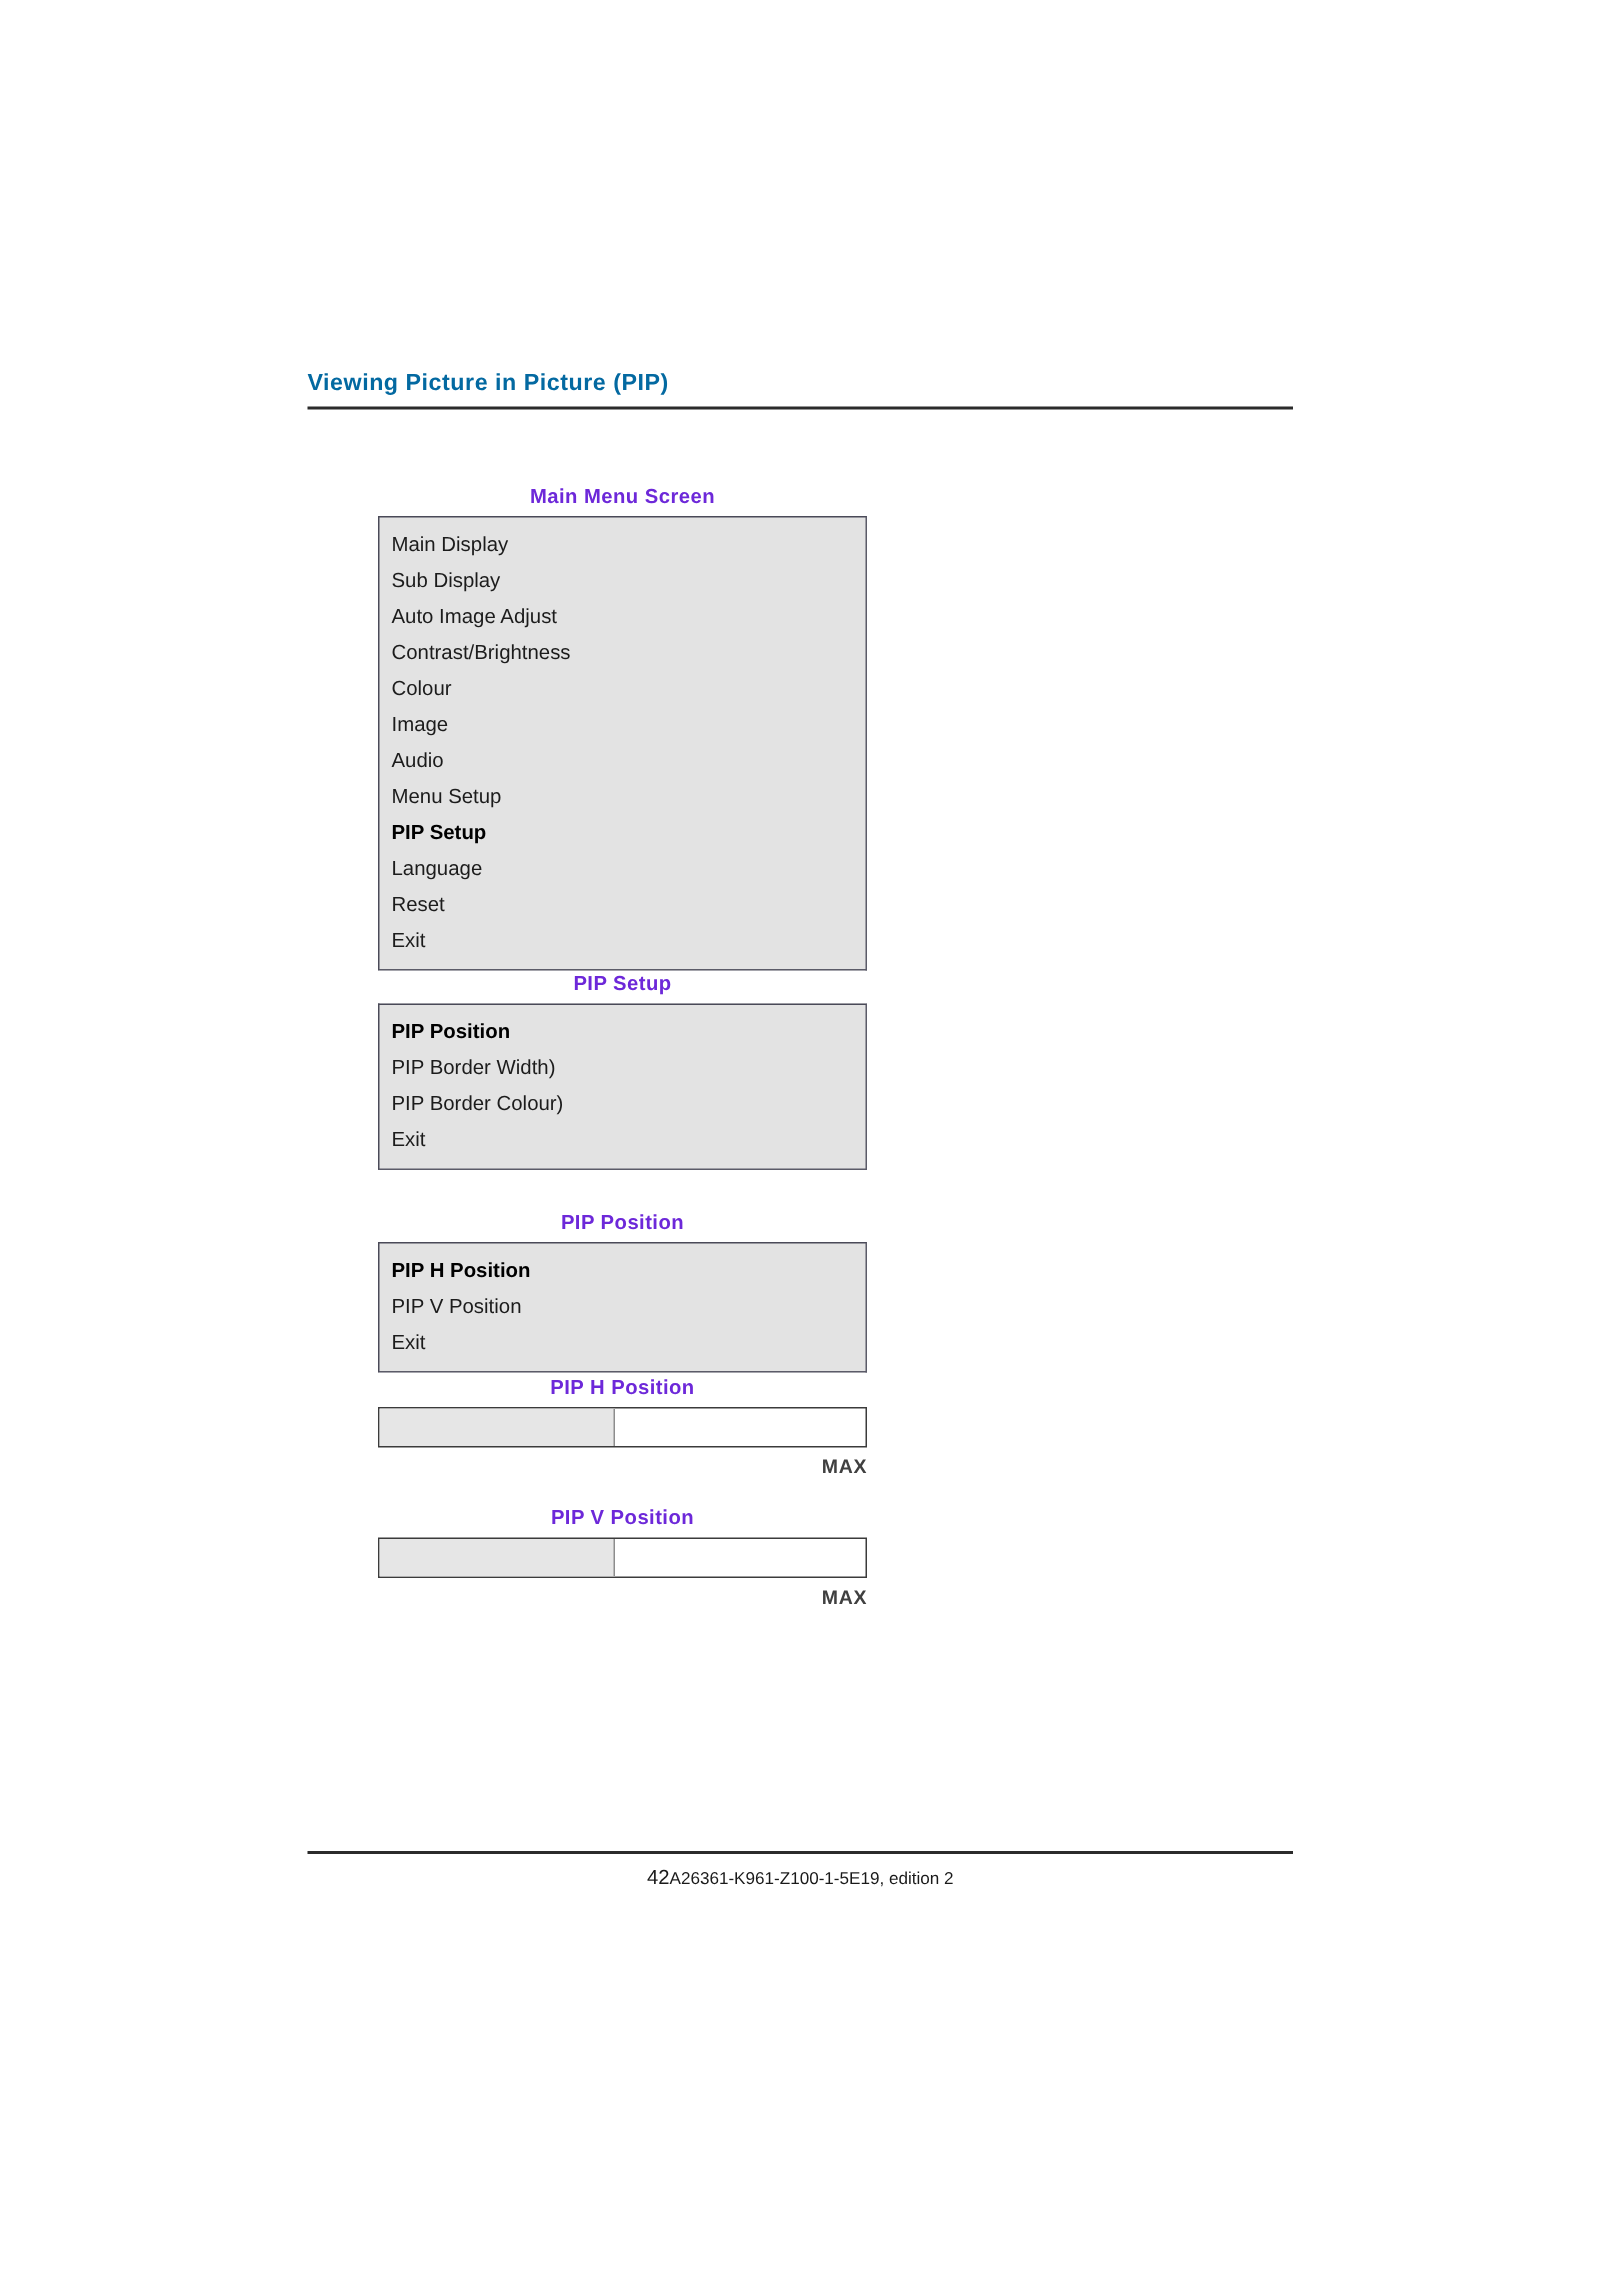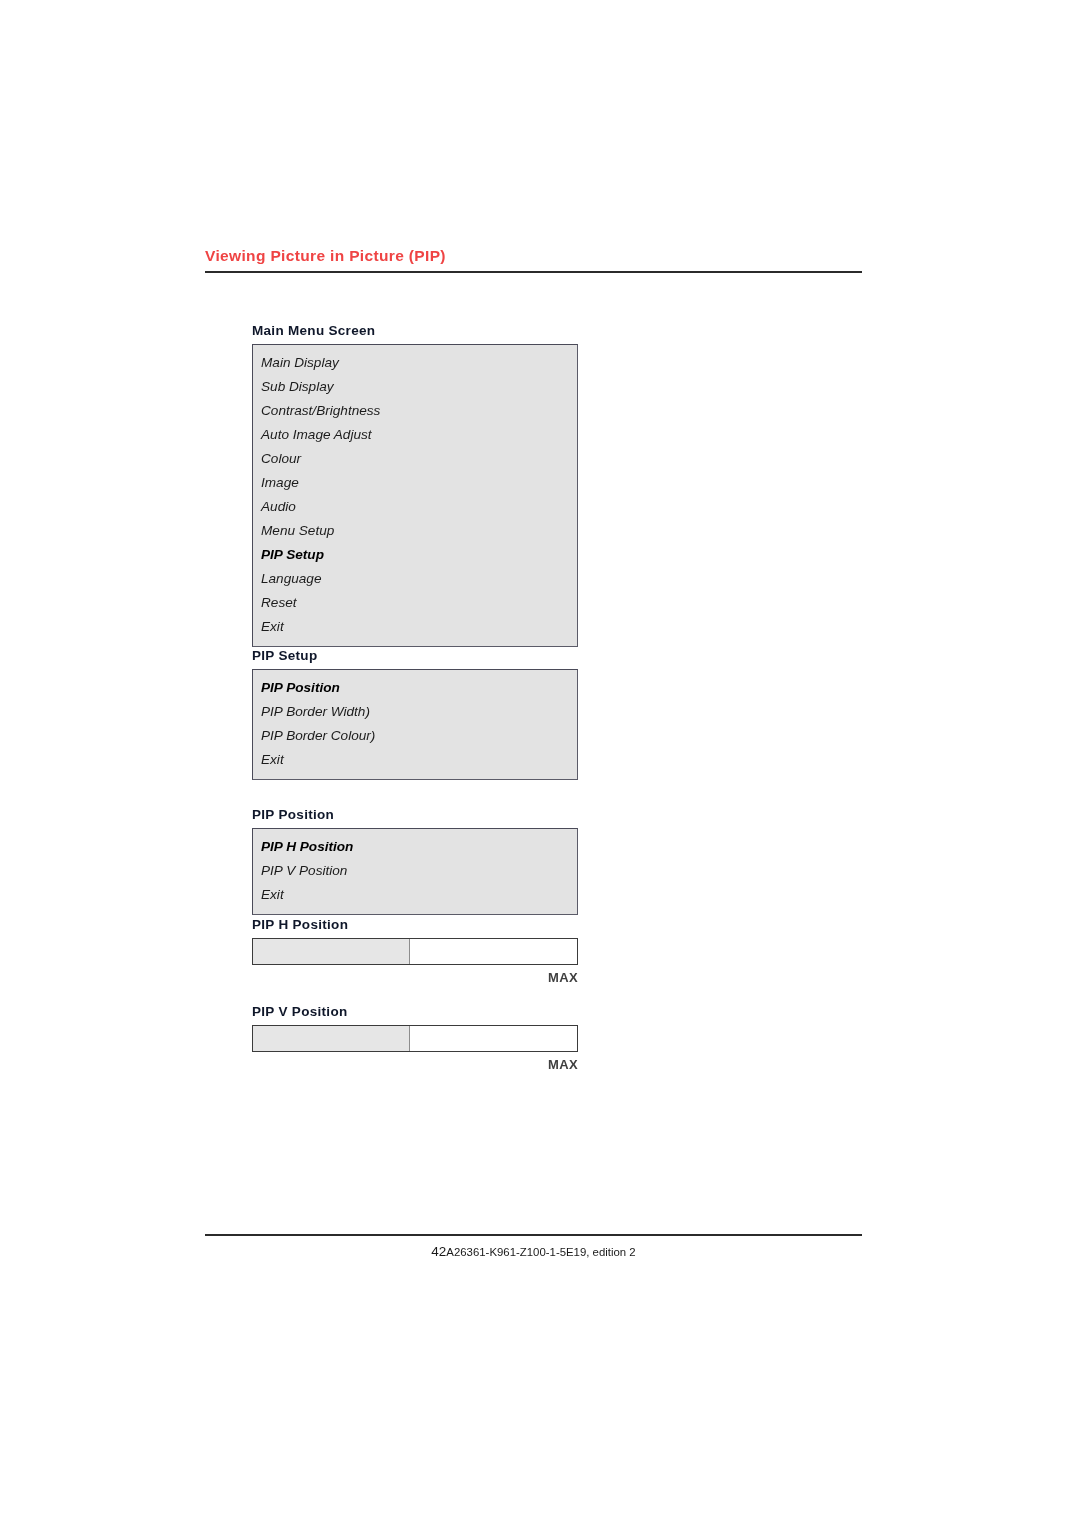--- a/index.html
+++ b/index.html
@@ -30,55 +30,54 @@
     position: absolute;
     left: 205px;
     top: 246px;
     width: 657px;
   }
   .header-title {
     font-size: 15.5px;
     font-weight: bold;
     letter-spacing: 0.35px;
     line-height: 20px;
-    color: #ef4444;
+    color: #0369a1;
     white-space: nowrap;
   }
   .header-rule {
     margin-top: 5px;
     height: 0;
     border-top: 2.4px solid #2b2b2b;
     width: 657px;
   }
 
   
   .block {
     position: absolute;
     left: 252px;
     width: 326px;
   }
   .block-caption {
     font-size: 13.5px;
     font-weight: bold;
-    color: #0f172a;
-    text-align: left;
+    color: #6d28d9;
+    text-align: center;
     letter-spacing: 0.3px;
     line-height: 18px;
     padding-bottom: 4px;
     white-space: nowrap;
   }
   .osd-box {
     box-sizing: border-box;
     width: 326px;
     background: #e3e3e3;
     border: 1.3px solid #4a4a58;
     border-right-color: #5b5b68;
     border-bottom-color: #5b5b68;
     padding: 6px 0 7px 0;
-    font-style: italic;
   }
   .osd-row {
     font-size: 13.6px;
     line-height: 24px;
     height: 24px;
     color: #1c1c1c;
     padding-left: 8px;
     white-space: nowrap;
   }
   .osd-row.is-selected {
@@ -152,22 +151,22 @@
   <div class="header">
     <div class="header-title">Viewing Picture in Picture (PIP)</div>
     <div class="header-rule"></div>
   </div>
 
   <div class="block" style="top:322px;">
     <div class="block-caption">Main Menu Screen</div>
     <div class="osd-box">
       <div class="osd-row">Main Display</div>
       <div class="osd-row">Sub Display</div>
+      <div class="osd-row">Auto Image Adjust</div>
       <div class="osd-row">Contrast/Brightness</div>
-      <div class="osd-row">Auto Image Adjust</div>
       <div class="osd-row">Colour</div>
       <div class="osd-row">Image</div>
       <div class="osd-row">Audio</div>
       <div class="osd-row">Menu Setup</div>
       <div class="osd-row is-selected">PIP Setup</div>
       <div class="osd-row">Language</div>
       <div class="osd-row">Reset</div>
       <div class="osd-row">Exit</div>
     </div>
   </div>

